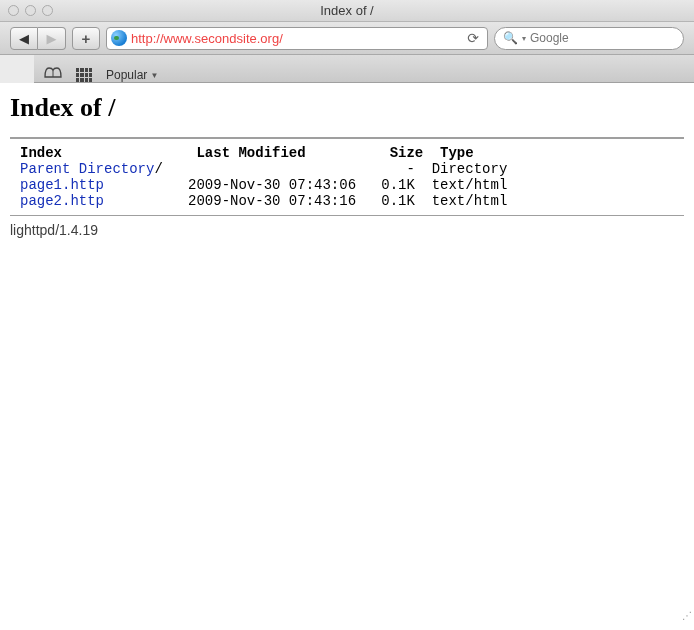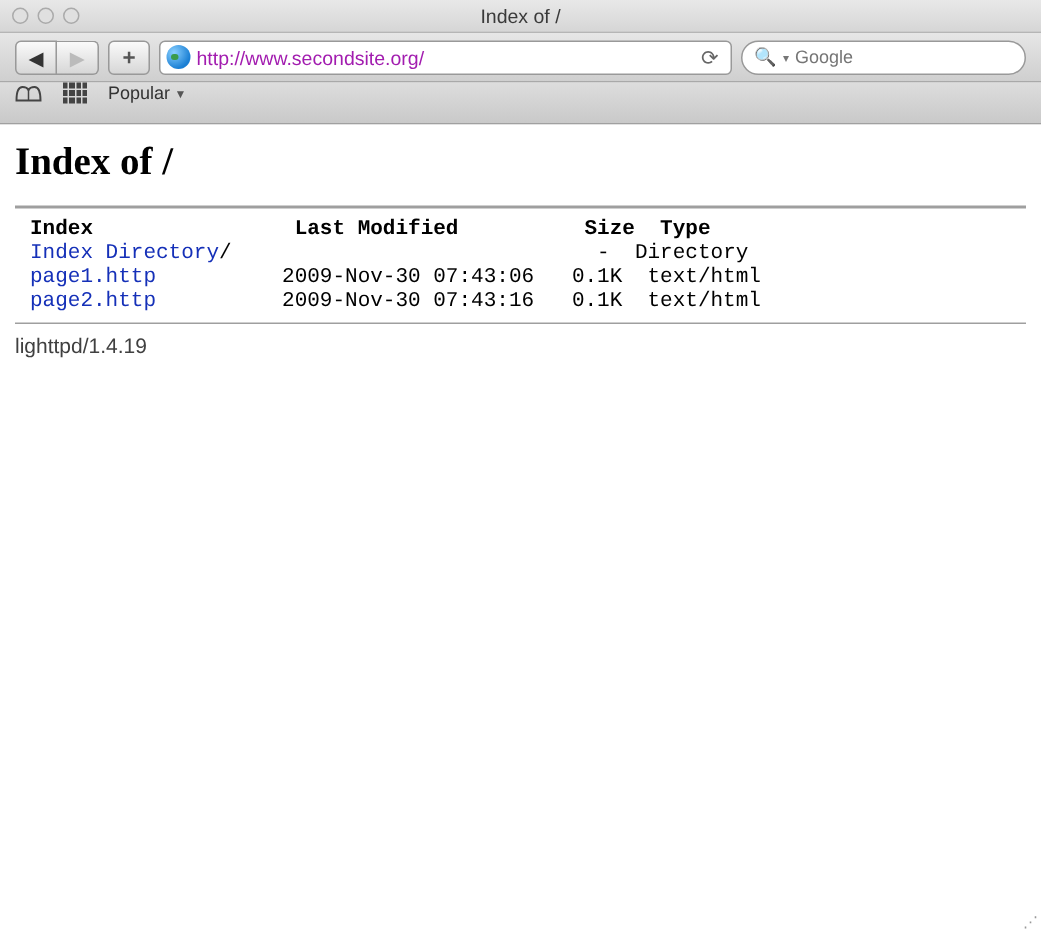--- a/index.html
+++ b/index.html
@@ -88,21 +88,21 @@
       content:"";
       position:absolute;
       left:3px; top:6px;
       width:5px;height:4px;
       background:#3a9b4a;
       border-radius:2px;
     }
     .url-text {
       flex: 1;
       font-size: 13px;
-      color: #a21caf;
+      color: #ef4444;
       border: none;
       outline: none;
       background: transparent;
     }
     .reload {
       font-size: 14px;
       color: #666;
       padding: 0 4px;
     }
     .searchbar {
@@ -121,23 +121,24 @@
     .search-input {
       border:none; outline:none;
       font-size:12px; color:#7f1d1d;
       background:transparent; flex:1;
     }
     .bookmarkbar {
       height: 28px;
       background: linear-gradient(#dddddd, #c9c9c9);
       border-bottom: 1px solid #a0a0a0;
       display: flex;
-      align-items: flex-start;
+      align-items: flex-end;
       padding: 0 10px;
       gap: 14px;
+      margin-left: 34px;
     }
     .book-icon { font-size: 15px; color:#444; width:18px; text-align:center;}
     .thumbs {
       width:16px;height:14px;
       display:grid;
       grid-template-columns:repeat(4,1fr);
       grid-template-rows:repeat(3,1fr);
       gap:1px;
     }
     .thumbs span{ background:#444; }
@@ -251,21 +252,21 @@
     <span class="tri">▼</span>
   </div>
 </div>
 
 <div class="content">
   <h1 class="page-title">Index of /</h1>
   <hr class="sep">
   <div class="listing">
     <div class="mono hdr" id="header-row">Index                Last Modified          Size  Type</div>
     <div id="rows">
-        <div class="mono"><span class="link">Index Directory</span>/                             -  Directory</div>
+        <div class="mono"><span class="link">Parent Directory</span>/                             -  Directory</div>
         <div class="mono"><span class="link">page1.http</span>          2009-Nov-30 07:43:06   0.1K  text/html</div>
         <div class="mono"><span class="link">page2.http</span>          2009-Nov-30 07:43:16   0.1K  text/html</div>
       </div>
   </div>
   <hr class="thin">
   <div class="server">lighttpd/1.4.19</div>
 </div>
 
 <div class="resize">
   <span>⋰</span>

